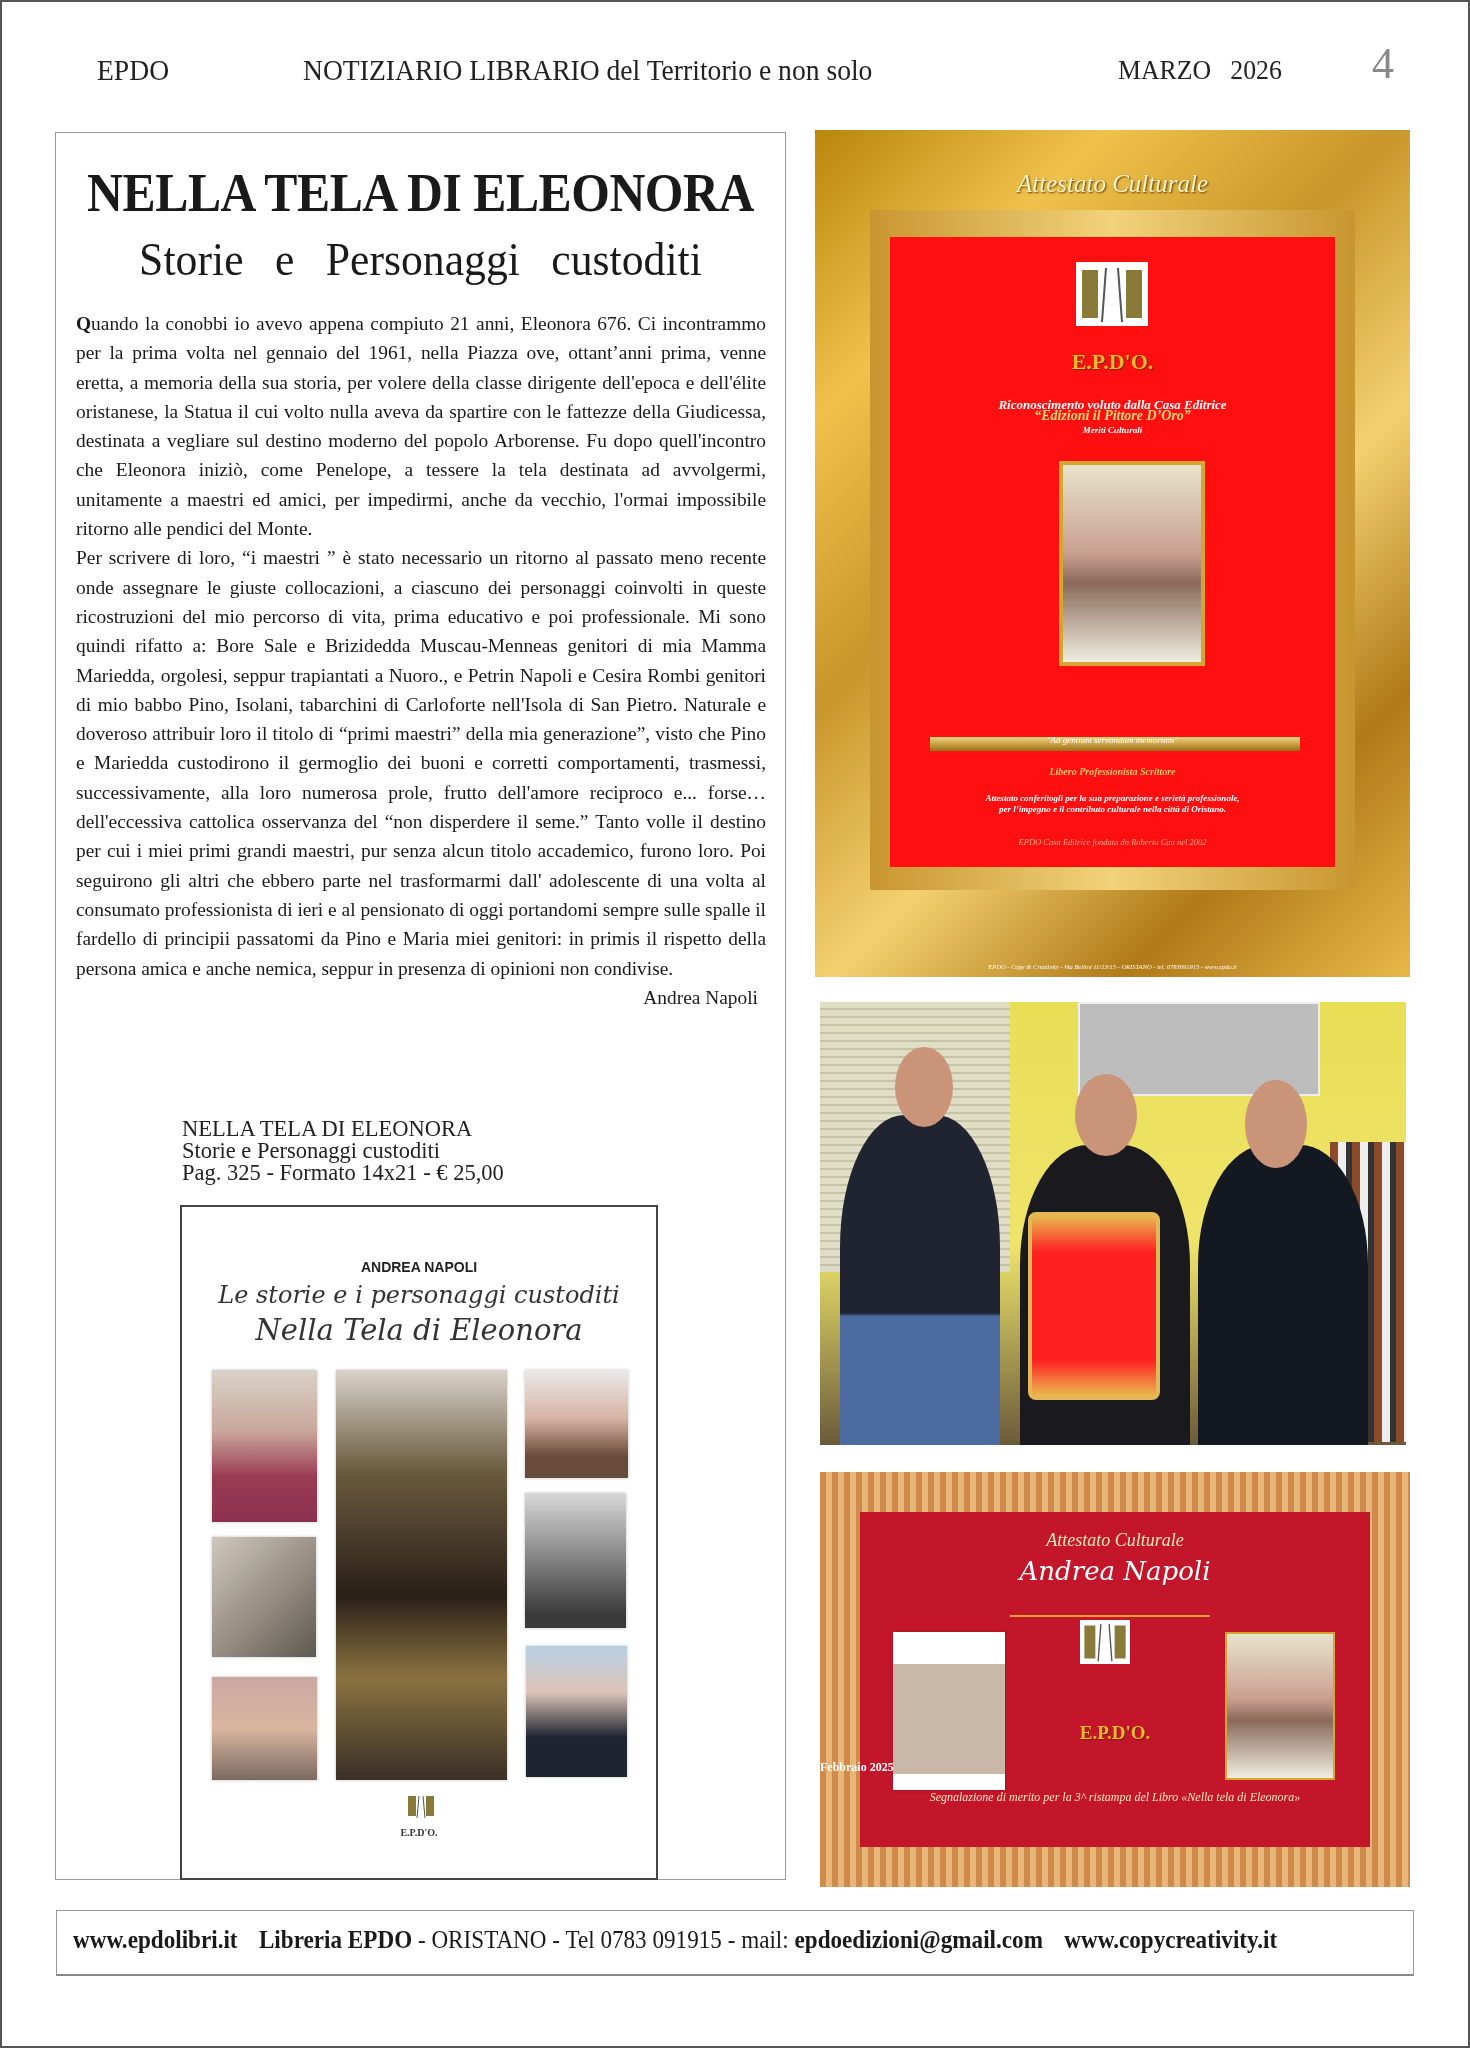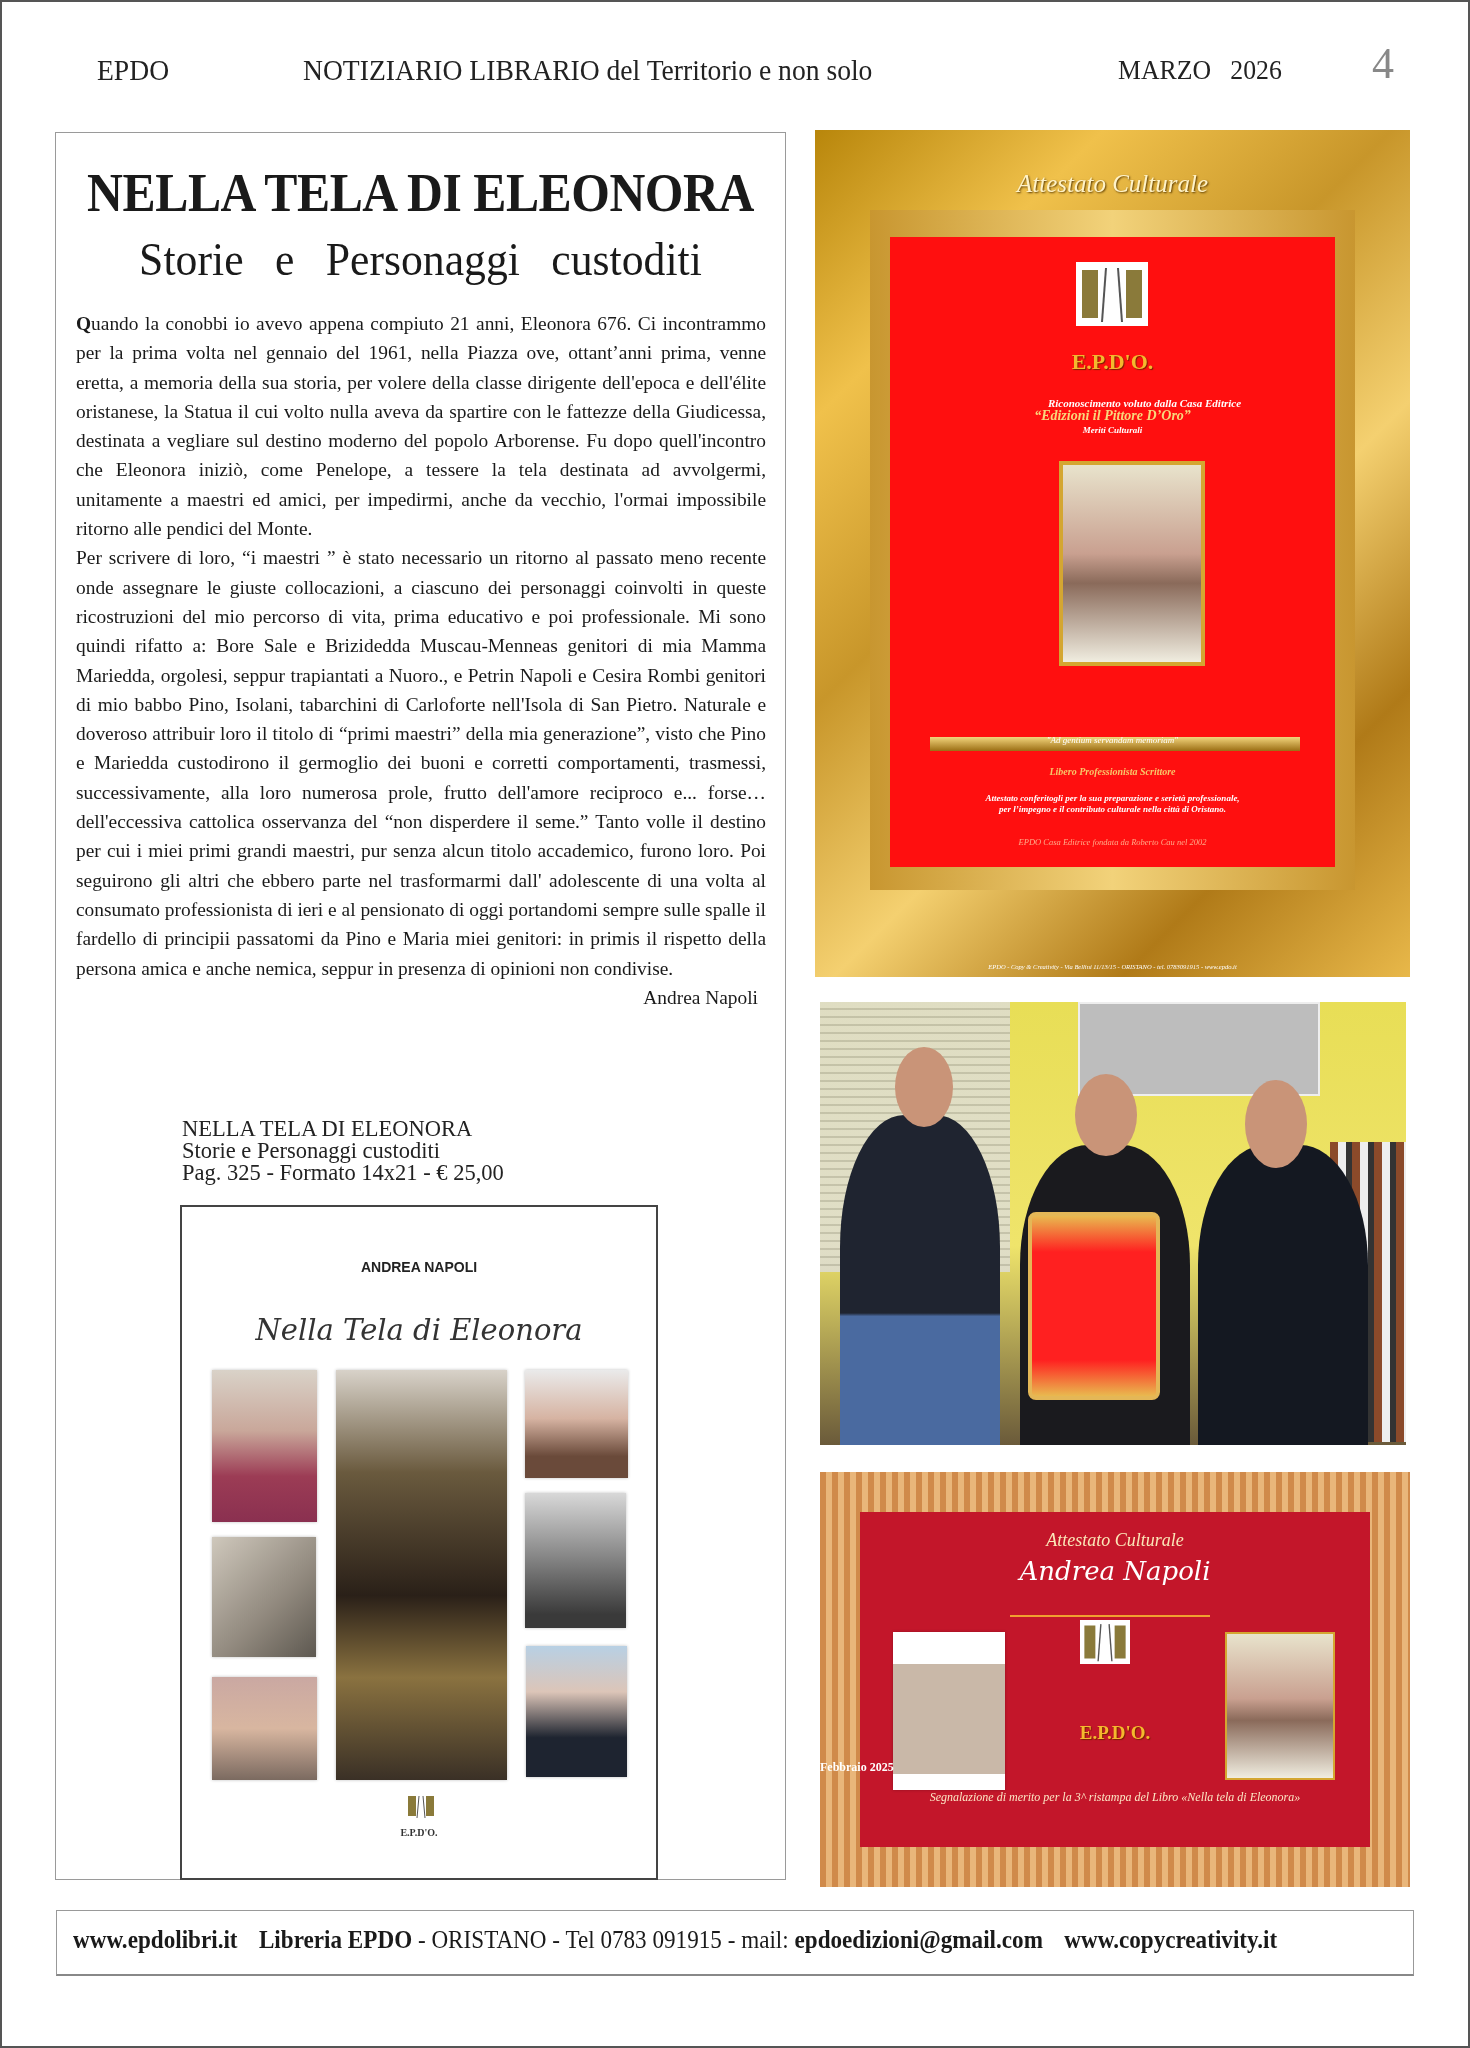--- a/index.html
+++ b/index.html
@@ -94,20 +94,21 @@
 </div>
 
 <div class="book-info">
   <div>NELLA TELA DI ELEONORA</div>
   <div>Storie e Personaggi custoditi</div>
   <div>Pag. 325 - Formato 14x21 - € 25,00</div>
 </div>
 
 <div class="book-cover">
   <div class="bc-author">ANDREA NAPOLI</div>
+  <div class="bc-line1">Le storie e i personaggi custoditi</div>
   <div class="bc-line2">Nella Tela di Eleonora</div>
   <div class="photo" style="left:30px;top:163px;width:105px;height:152px;background:linear-gradient(180deg,#d9d2c8 0%,#c9a79a 40%,#9c3c55 70%,#8a3050 100%);"></div>
   <div class="photo" style="left:30px;top:330px;width:104px;height:120px;background:linear-gradient(135deg,#cfc8bc,#8f877c 60%,#5d5850);"></div>
   <div class="photo" style="left:30px;top:470px;width:105px;height:103px;background:linear-gradient(180deg,#caa8a2,#d8b6a0 50%,#7b6a60);"></div>
   <div class="photo" style="left:154px;top:163px;width:171px;height:410px;background:linear-gradient(180deg,#d8d2c9 0%,#6a5a3e 25%,#2a2018 55%,#8a7240 75%,#3a3026 100%);"></div>
   <div class="photo" style="left:343px;top:163px;width:103px;height:108px;background:linear-gradient(180deg,#eaeaea,#d6b3a2 45%,#6a4a3a 80%);"></div>
   <div class="photo" style="left:343px;top:286px;width:101px;height:135px;background:linear-gradient(180deg,#d8d8d8,#8a8a8a 45%,#3a3a3a 90%);"></div>
   <div class="photo" style="left:344px;top:439px;width:101px;height:131px;background:linear-gradient(180deg,#b8d0e4,#dcc5b8 35%,#1e2430 70%);"></div>
   <svg class="bc-logo" viewBox="0 0 34 28">
       <rect x="4" y="4" width="8" height="20" fill="#8a7a3a"></rect>
@@ -123,21 +124,21 @@
   <div class="inner-frame"></div>
   <div class="red">
     <svg class="c-logo" style="left:186px;top:25px" viewBox="0 0 72 64">
         <rect width="72" height="64" fill="#fff"></rect>
         <rect x="6" y="8" width="16" height="48" fill="#8a7a3a"></rect>
         <rect x="50" y="8" width="16" height="48" fill="#8a7a3a"></rect>
         <line x1="30" y1="6" x2="26" y2="60" stroke="#555" stroke-width="2"></line>
         <line x1="42" y1="6" x2="46" y2="60" stroke="#555" stroke-width="2"></line>
       </svg>
     <div class="c-epdo" style="top:112px;font-size:22px;">E.P.D'O.</div>
-    <div class="rtxt" style="top:160px;font-size:11px;padding-left:32px;">Riconoscimento voluto dalla Casa Editrice</div>
+    <div class="rtxt" style="top:160px;font-size:13px;">Riconoscimento voluto dalla Casa Editrice</div>
     <div class="rtxt" style="top:171px;font-size:14px;color:#f9d77c;">“Edizioni il Pittore D’Oro”</div>
     <div class="rtxt" style="top:188px;font-size:9px;">Meriti Culturali</div>
     <div class="portrait" style="left:169px;top:224px;width:146px;height:205px;"></div>
     <div class="rtxt" style="top:529px;font-size:10px;color:#f7c76a;">Libero Professionista  Scrittore</div>
     <div class="rtxt" style="top:556px;font-size:9px;">Attestato conferitogli per la sua preparazione e serietà professionale,</div>
     <div class="rtxt" style="top:567px;font-size:9px;">per l’impegno e il contributo culturale nella città di Oristano.</div>
     <div class="rtxt" style="top:600px;font-size:8.5px;color:#ffaa88;font-weight:normal;">EPDO Casa Editrice fondata da Roberto Cau nel 2002</div>
   </div>
   <div class="bar"></div>
   <div class="motto">"Ad gentium servandam memoriam"</div>

